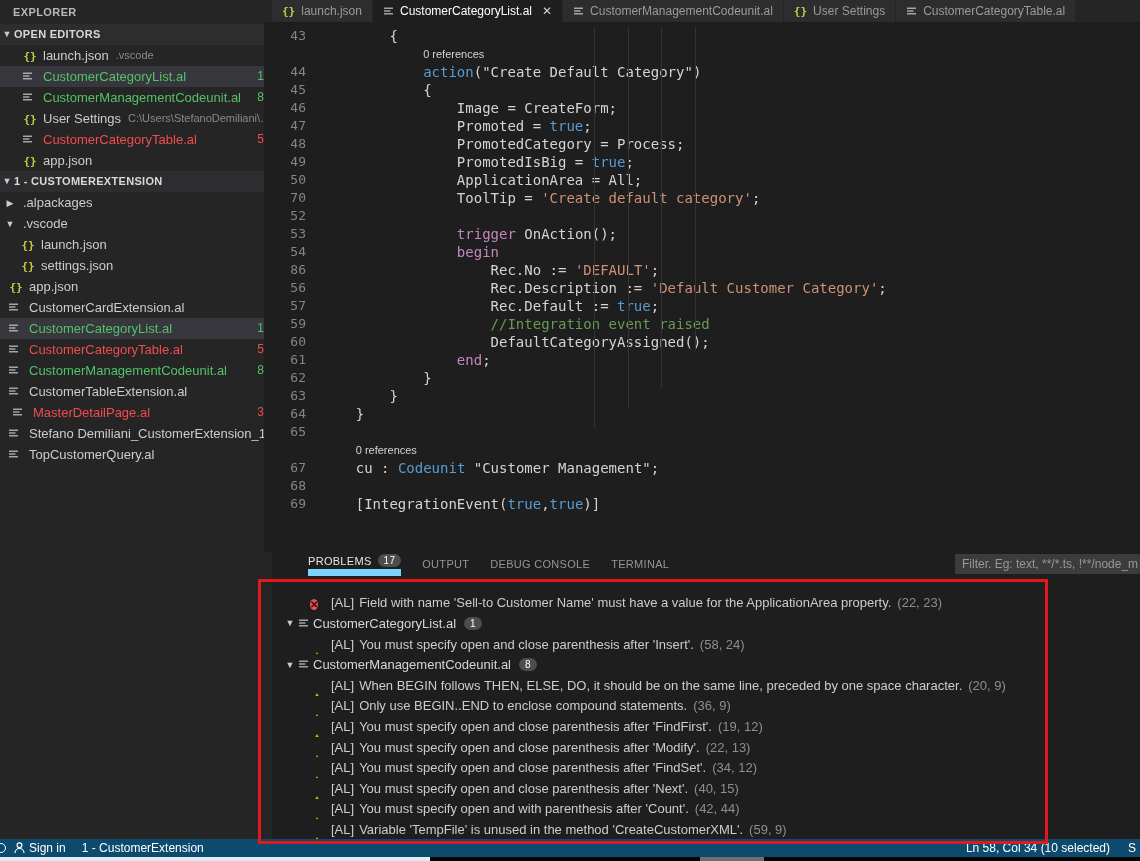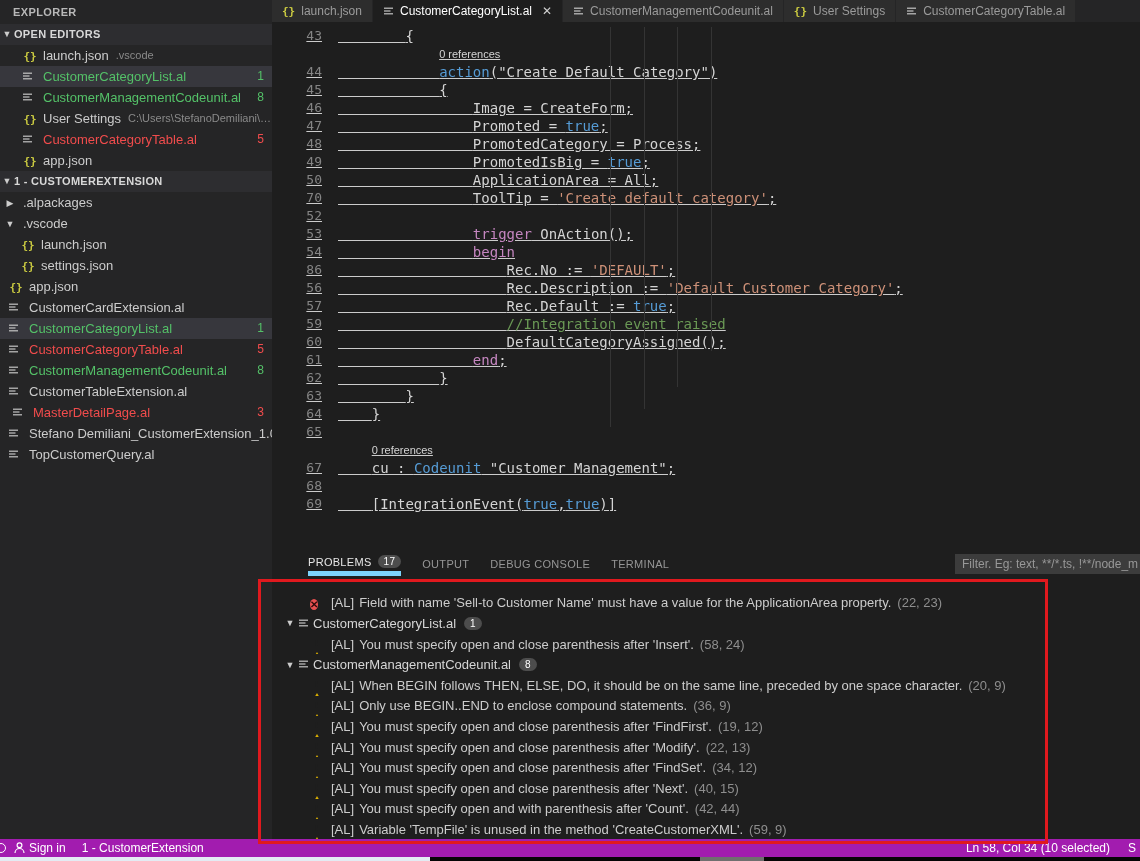--- a/index.html
+++ b/index.html
@@ -23,54 +23,54 @@
   .chev { font-size:9px; color:#cccccc; width:14px; text-align:center; }
 
   
   .tabbar { position:absolute; left:272px; top:0; right:0; height:22px; background:#252526; display:flex; }
   .tab { height:22px; display:flex; align-items:center; padding:0 10px; background:#2d2d2d; border-right:1px solid #252526; font-size:12px; color:#9b9b9b; white-space:nowrap; overflow:hidden; cursor:pointer; }
   .tab.active { background:#1e1e1e; color:#ffffff; }
   .tab .ficon { margin-right:6px; }
   .tab .close { margin-left:10px; color:#d0d0d0; font-size:12px; line-height:1; }
 
   
-  .editor { position:absolute; left:280px; top:22px; right:0; height:530px; background:#1e1e1e; overflow:hidden; padding-top:5px;text-decoration:underline; }
+  .editor { position:absolute; left:264px; top:22px; right:0; height:530px; background:#1e1e1e; overflow:hidden; padding-top:5px; }
   .erow { display:flex; height:18px; line-height:18px; font-family:"DejaVu Sans Mono",monospace; font-size:14px; white-space:pre; }
   .erow .num { flex:0 0 54px; text-align:right; padding-right:12px; color:#858585; font-size:13px; }
   .erow .code { padding-left:4px; color:#d4d4d4; }
   .erow.lens { font-family:"Liberation Sans",sans-serif; font-size:11px; color:#949494; }
   .erow.lens .code { padding-left:4px; }
   .tk-k { color:#c586c0; } .tk-b { color:#569cd6; } .tk-s { color:#ce9178; }
   .tk-c { color:#6a9955; } .tk-f { color:#d4d4d4; }
   .tk-sel { color:#d7e8f5; background:#264f78; outline:1px solid rgba(110,160,210,.45);
             text-decoration:underline wavy #4ec9b0; text-underline-offset:3px; text-decoration-thickness:1px; }
   .iguide { position:absolute; top:5px; width:1px; background:#343434; }
 
   
   .panel { position:absolute; left:272px; top:552px; right:0; height:287px; background:#1e1e1e; overflow:hidden; }
   .panel-header { position:relative; height:24px; display:flex; align-items:center; padding-left:36px; }
   .ptab { font-size:11px; letter-spacing:.3px; color:#969696; margin-right:21px; display:flex; align-items:center; height:24px; cursor:pointer; }
-  .ptab.active { color:#e7e7e7; border-bottom:5px solid #7dd3fc; }
+  .ptab.active { color:#e7e7e7; border-bottom:7px solid #7dd3fc; }
   .ptab .pbadge { margin-left:6px; background:#4d4d4d; color:#ffffff; font-size:10px; border-radius:9px; padding:1px 6px; }
   .pfilter { position:absolute; left:683px; top:2px; width:190px; height:20px; background:#3c3c3c; border:1px solid #3c3c3c; color:#bbbbbb; font-size:12px; padding:0 6px; font-family:"Liberation Sans",sans-serif; }
   .pfilter::placeholder { color:#989898; }
   .prows { position:absolute; left:0; top:20px; right:0; }
   .prow { height:20.6px; display:flex; align-items:center; font-size:13px; color:#cccccc; white-space:nowrap; overflow:hidden; cursor:pointer; }
   .prow .sevicon { flex:0 0 14px; height:14px; margin-right:7px; position:relative; }
   .err-ic { width:13px; height:13px; border-radius:50%; background:#e85151; color:#2b0b0b; font-size:10px; font-weight:bold; text-align:center; line-height:13px; }
   .warn-ic { width:0; height:0; border-left:7px solid transparent; border-right:7px solid transparent; border-bottom:12px solid #ddb100; position:relative; }
   .warn-ic::after { content:"!"; position:absolute; left:-2px; top:1px; font-size:9px; font-weight:bold; color:#1e1e1e; }
   .prow .src { margin-right:5px; }
   .prow .pos { color:#8e8e8e; margin-left:6px; }
   .prow .tw { width:16px; font-size:9px; color:#cccccc; text-align:center; }
   .prow .gname { margin-left:4px; color:#d6d6d6; }
   .prow .gbadge { margin-left:8px; background:#4d4d4d; color:#fff; font-size:10px; border-radius:9px; padding:1px 6px; }
 
   
-  .statusbar { position:absolute; left:0; top:839px; width:1140px; height:18px; background:#a21caf; color:#ffffff; font-size:12px; }
+  .statusbar { position:absolute; left:0; top:839px; width:1140px; height:18px; background:#0c4a6e; color:#ffffff; font-size:12px; }
   .sb-left { position:absolute; left:0; top:0; height:18px; display:flex; align-items:center; }
   .half-circle { width:10px; height:10px; border:1.5px solid #fff; border-radius:50%; margin-left:-4px; margin-right:8px; }
   .sb-left .item { display:flex; align-items:center; margin-right:16px; cursor:pointer; }
   .accicon { margin-right:4px; display:block; }
   .sb-right { position:absolute; right:30px; top:0; height:18px; line-height:18px; cursor:pointer; }
   .sb-trail { position:absolute; right:4px; top:0; height:18px; line-height:18px; }
 
   
   .annotation { position:absolute; left:258px; top:579px; width:790px; height:265px; border:3px solid #e0191e; z-index:60; pointer-events:none; }
   .sliver { position:absolute; left:0; top:857px; width:1140px; height:4px; background:#050505; }

